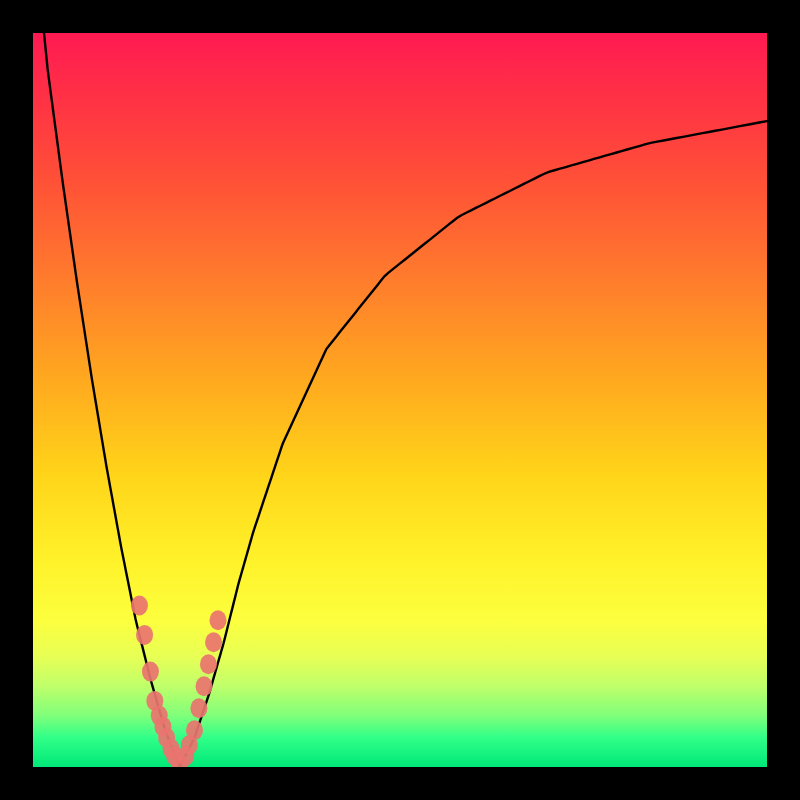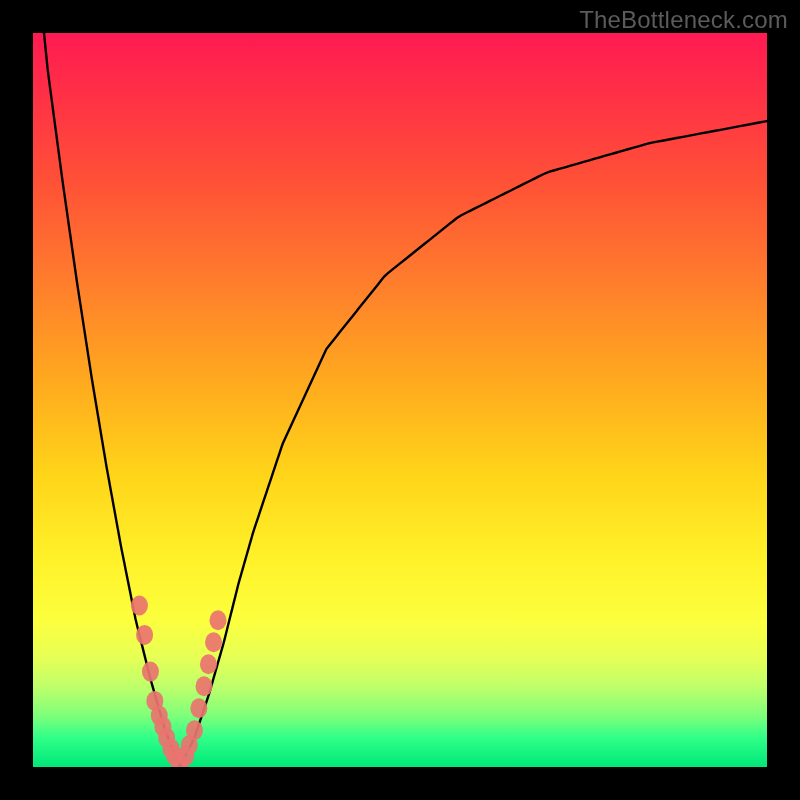--- a/index.html
+++ b/index.html
@@ -87,14 +87,13 @@
           <ellipse cx="156.34" cy="711.98" rx="8.5" ry="10" fill="#e9746f" stroke="#e9746f" stroke-width="0" opacity="0.92"></ellipse>
           <ellipse cx="161.48" cy="697.30" rx="8.5" ry="10" fill="#e9746f" stroke="#e9746f" stroke-width="0" opacity="0.92"></ellipse>
           <ellipse cx="165.88" cy="675.28" rx="8.5" ry="10" fill="#e9746f" stroke="#e9746f" stroke-width="0" opacity="0.92"></ellipse>
           <ellipse cx="171.02" cy="653.26" rx="8.5" ry="10" fill="#e9746f" stroke="#e9746f" stroke-width="0" opacity="0.92"></ellipse>
           <ellipse cx="175.43" cy="631.24" rx="8.5" ry="10" fill="#e9746f" stroke="#e9746f" stroke-width="0" opacity="0.92"></ellipse>
           <ellipse cx="180.56" cy="609.22" rx="8.5" ry="10" fill="#e9746f" stroke="#e9746f" stroke-width="0" opacity="0.92"></ellipse>
           <ellipse cx="184.97" cy="587.20" rx="8.5" ry="10" fill="#e9746f" stroke="#e9746f" stroke-width="0" opacity="0.92"></ellipse>
         </g>
     </svg>
   </div>
-  <div class="watermark">TheBottleneck.com</div>
 </div>
 
 </body></html>

